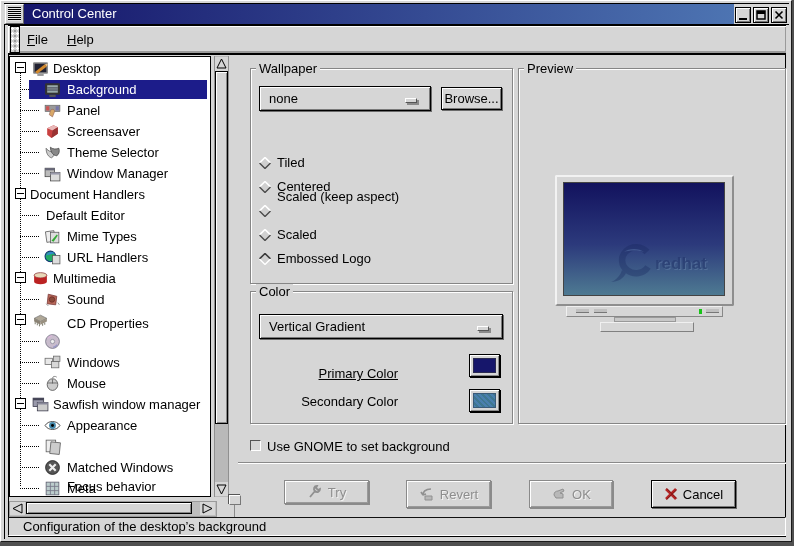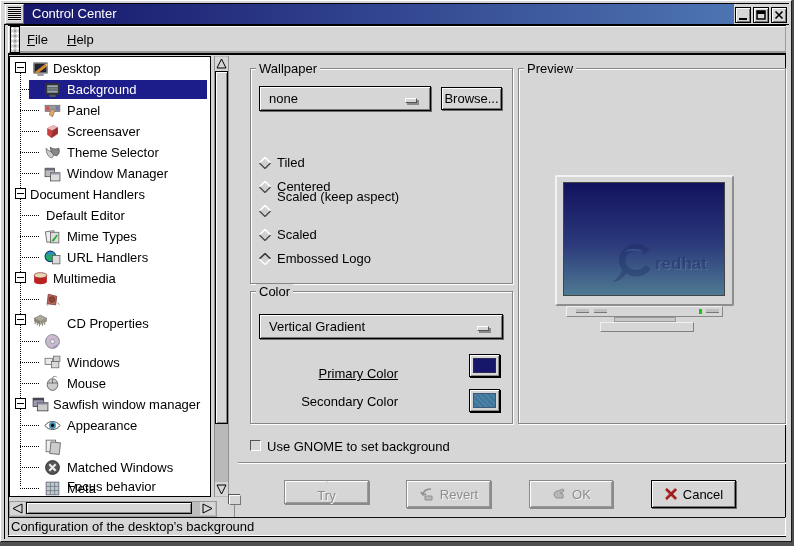--- a/index.html
+++ b/index.html
@@ -44,21 +44,21 @@
 .combo .ctext { position:absolute; left:9px; top:4px; }
 .cind { position:absolute; width:12px; height:5px; background:#d6d6d6; border:1px solid; border-color:#fff #555 #555 #fff; box-shadow:2px 2px 0 #8a8a8a; }
 .btn { background:#d6d6d6; border:1px solid #000; box-shadow: 1px 1px 0 rgba(0,0,0,0.5), inset 1px 1px 0 #fff, inset -1px -1px 0 #7a7a7a; text-align:center; }
 .btn.dis { border-color:#8a8a8a; color:#8e8e8e; text-shadow:1px 1px 0 #f2f2f2; box-shadow: 1px 1px 0 rgba(0,0,0,0.35), inset 1px 1px 0 #fff, inset -1px -1px 0 #9a9a9a; }
 .bflex { display:flex; align-items:center; justify-content:center; gap:5px; }
 .rlabel { position:absolute; height:15px; line-height:15px; }
 .swbtn { position:absolute; width:31px; height:23px; background:#d6d6d6; border:1px solid #000; box-shadow: 1px 1px 0 #000, inset 1px 1px 0 #fff, inset -1px -1px 0 #8a8a8a; }
 .swatch { position:absolute; left:4px; top:4px; right:4px; bottom:4px; }
 .checkbox { position:absolute; width:11px; height:11px; background:#d6d6d6; border:1px solid; border-color:#555 #fff #fff #555; }
 
-.statusbar { left:8px; top:517px; width:778px; height:19px; background:#d6d6d6; border:1px solid; border-color:#111 #fff #fff #111; line-height:17px; padding-left:2px; }
+.statusbar { left:8px; top:517px; width:778px; height:19px; background:#d6d6d6; border:1px solid; border-color:#111 #fff #fff #111; line-height:17px; padding-left:14px; }
 .sep { left:238px; top:462px; width:548px; height:2px; border-top:1px solid #8a8a8a; border-bottom:1px solid #fff; }
 </style>
 </head>
 <body>
 <div class="abs frame"></div>
 <div class="abs" style="left:4px; top:3px; width:1px; height:536px; background:#000;"></div>
 <div class="abs" style="left:8px; top:24px; width:778px; height:513px; border:1px solid #000;"></div>
 
 <div class="abs titlebar"></div>
 <div class="abs menuicon">
@@ -182,20 +182,23 @@
       </svg></div>
     <div class="trow" style="top:211px;">
       <div class="lbl" style="left:43px;">Multimedia</div>
     </div>
     <div class="hdot" style="left:10px; top:242px; width:20px;"></div>
     <div class="ticon" style="left:34px; top:234px;"><svg width="17" height="17" viewBox="0 0 16 16">
         <path d="M4 3 L12 5 L11 13 L3 12 Z" fill="#b86a5a" stroke="#733" stroke-width="0.7"></path>
         <circle cx="7.5" cy="8" r="2.6" fill="#8a4a3a" stroke="#622" stroke-width="0.6"></circle>
         <path d="M2 12 l2 2 M13 11 l1.5 2" stroke="#888" stroke-width="0.8"></path>
       </svg></div>
+    <div class="trow" style="top:232px;">
+      <div class="lbl" style="left:57px;">Sound</div>
+    </div>
     <div class="exp" style="left:5px; top:257px;"></div>
     <div class="ticon" style="left:22px; top:255px;"><svg width="17" height="17" viewBox="0 0 16 16">
         <path d="M2 6 L8 3 L14 6 L8 9 Z" fill="#b0a898" stroke="#666" stroke-width="0.6"></path>
         <path d="M2 6 L2 9 L8 12 L8 9 Z" fill="#8a8274"></path>
         <path d="M14 6 L14 9 L8 12 L8 9 Z" fill="#999080"></path>
         <path d="M3 9.5 v2 M5 10.5 v2 M7 11.5 v2 M10 11 v2 M12 10 v2" stroke="#776" stroke-width="0.9"></path>
       </svg></div>
     <div class="hdot" style="left:10px; top:284px; width:20px;"></div>
     <div class="ticon" style="left:34px; top:276px;"><svg width="17" height="17" viewBox="0 0 16 16">
         <circle cx="8" cy="8" r="6.5" fill="#c8bccc" stroke="#667" stroke-width="0.7"></circle>
@@ -364,21 +367,21 @@
 </svg>
 <div class="abs" style="left:566px; top:306px; width:157px; height:11px; background:#d6d6d6; border:1px solid; border-color:#f0f0f0 #888 #888 #f0f0f0;"></div>
 <div class="abs" style="left:576px; top:309px; width:13px; height:4px; background:#c0c0c0; border-bottom:1px solid #777;"></div>
 <div class="abs" style="left:594px; top:309px; width:13px; height:4px; background:#c0c0c0; border-bottom:1px solid #777;"></div>
 <div class="abs" style="left:699px; top:309px; width:3px; height:5px; background:#18c418;"></div>
 <div class="abs" style="left:706px; top:309px; width:13px; height:4px; background:#c0c0c0; border-bottom:1px solid #777;"></div>
 <div class="abs" style="left:614px; top:317px; width:62px; height:5px; background:#c8c8c8; border:1px solid #999;"></div>
 <div class="abs" style="left:600px; top:322px; width:94px; height:10px; background:#d6d6d6; border:1px solid; border-color:#f0f0f0 #808080 #808080 #f0f0f0;"></div>
 
 <div class="abs sep"></div>
-<div class="abs btn dis bflex" style="left:284px; top:480px; width:85px; height:24px;flex-direction:column;">
+<div class="abs btn dis bflex" style="left:284px; top:480px; width:85px; height:24px;">
     <svg width="16" height="16" viewBox="0 0 16 16">
       <path d="M3 13 L8 7 M8 7 C6 5 7 2 10 2 L9 4 L11 6 L13 5 C13 8 10 9 8 7" fill="none" stroke="#909090" stroke-width="1.8"></path>
     </svg>
     <span>Try</span>
   </div>
 <div class="abs btn dis bflex" style="left:406px; top:480px; width:85px; height:28px;">
     <svg width="16" height="16" viewBox="0 0 16 16">
       <path d="M12 3 C6 3 4 6 4 9 M4 9 L2 6 M4 9 L7 8" fill="none" stroke="#909090" stroke-width="1.7"></path>
       <path d="M6 10 h7 v4 h-7 z" fill="#b8b8b8" stroke="#909090"></path>
     </svg>

